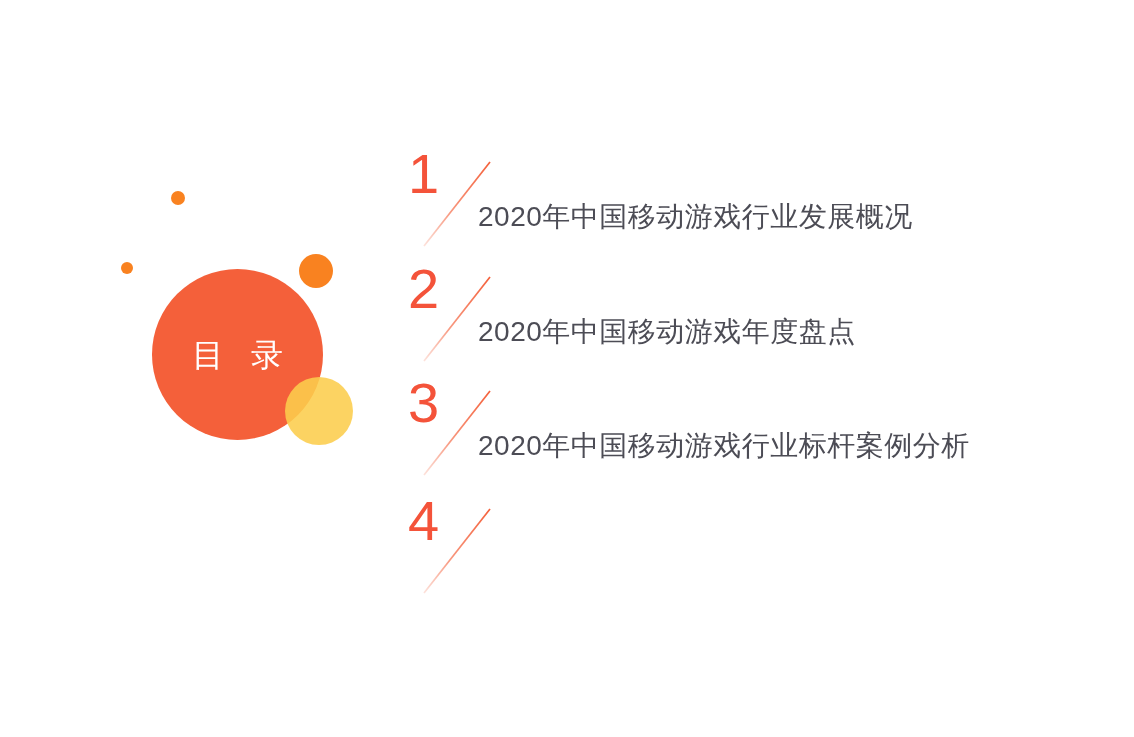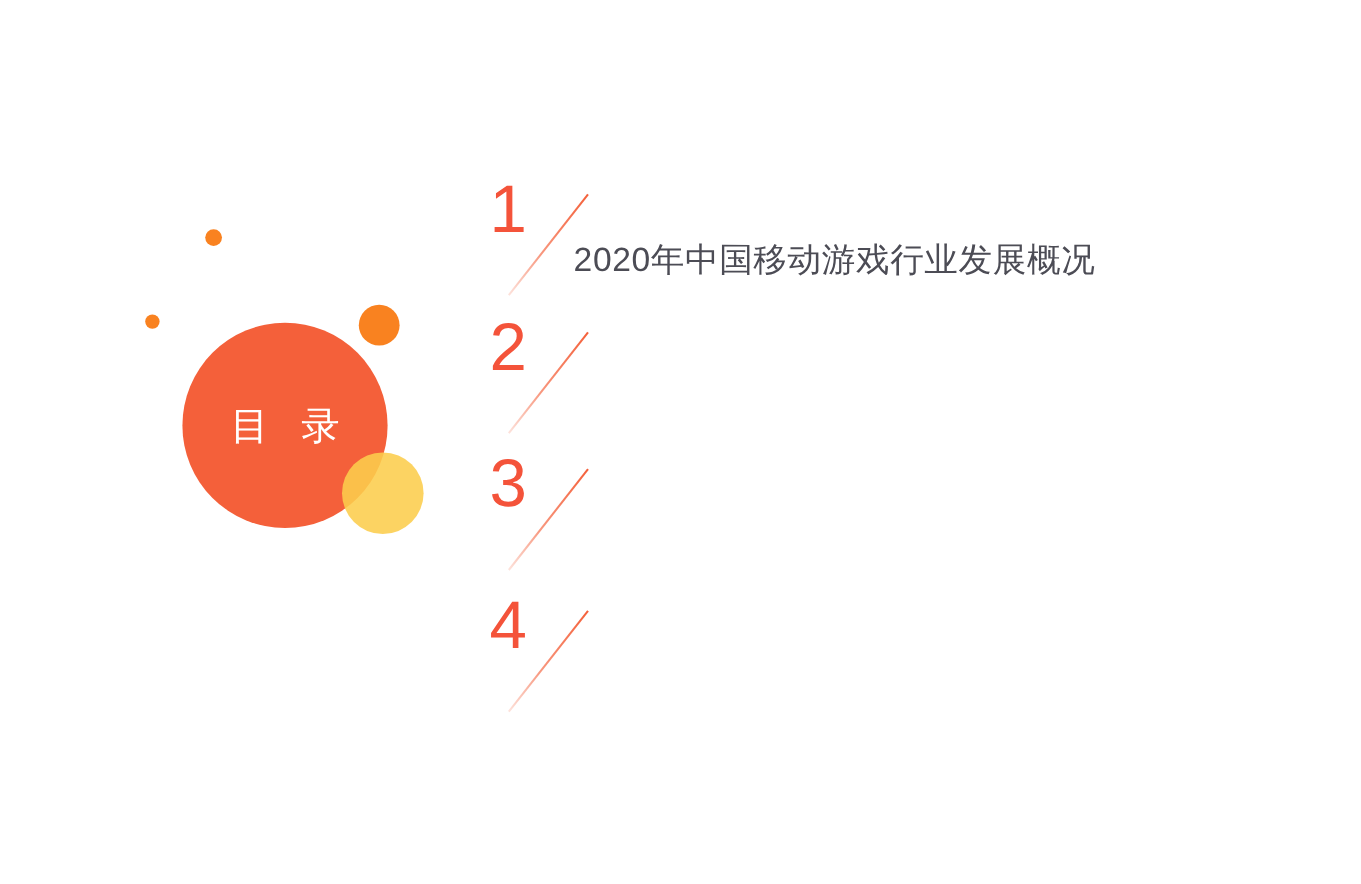--- a/index.html
+++ b/index.html
@@ -166,34 +166,36 @@
       <svg class="toc-slash" viewBox="0 0 86 92" xmlns="http://www.w3.org/2000/svg">
         <defs>
           <linearGradient id="g2" x1="1" y1="0" x2="0" y2="1">
             <stop offset="0%" stop-color="#F4603A" stop-opacity="1"></stop>
             <stop offset="60%" stop-color="#F4603A" stop-opacity="0.65"></stop>
             <stop offset="100%" stop-color="#F4603A" stop-opacity="0.18"></stop>
           </linearGradient>
         </defs>
         <line x1="72" y1="4" x2="6" y2="88" stroke="url(#g2)" stroke-width="1.7"></line>
       </svg>
+      <span class="toc-title">2020年中国移动游戏年度盘点</span>
     </div>
 
     <div class="toc-item i2">
       <span class="toc-num">3</span>
       <svg class="toc-slash" viewBox="0 0 86 92" xmlns="http://www.w3.org/2000/svg">
         <defs>
           <linearGradient id="g3" x1="1" y1="0" x2="0" y2="1">
             <stop offset="0%" stop-color="#F4603A" stop-opacity="1"></stop>
             <stop offset="60%" stop-color="#F4603A" stop-opacity="0.65"></stop>
             <stop offset="100%" stop-color="#F4603A" stop-opacity="0.18"></stop>
           </linearGradient>
         </defs>
         <line x1="72" y1="4" x2="6" y2="88" stroke="url(#g3)" stroke-width="1.7"></line>
       </svg>
+      <span class="toc-title">2020年中国移动游戏行业标杆案例分析</span>
     </div>
 
     <div class="toc-item i3">
       <span class="toc-num">4</span>
       <svg class="toc-slash" viewBox="0 0 86 92" xmlns="http://www.w3.org/2000/svg">
         <defs>
           <linearGradient id="g4" x1="1" y1="0" x2="0" y2="1">
             <stop offset="0%" stop-color="#F4603A" stop-opacity="1"></stop>
             <stop offset="60%" stop-color="#F4603A" stop-opacity="0.65"></stop>
             <stop offset="100%" stop-color="#F4603A" stop-opacity="0.18"></stop>

